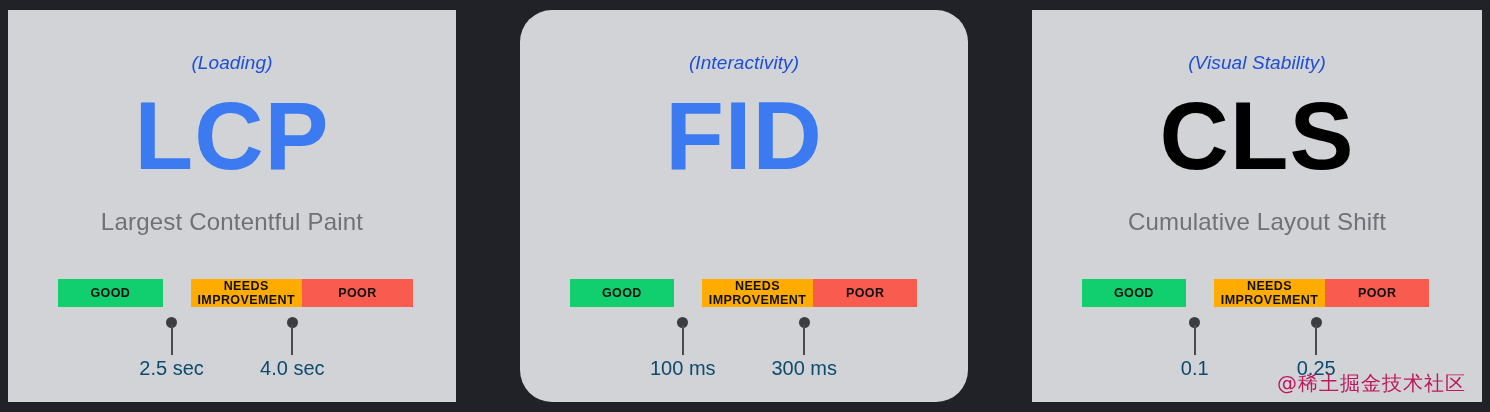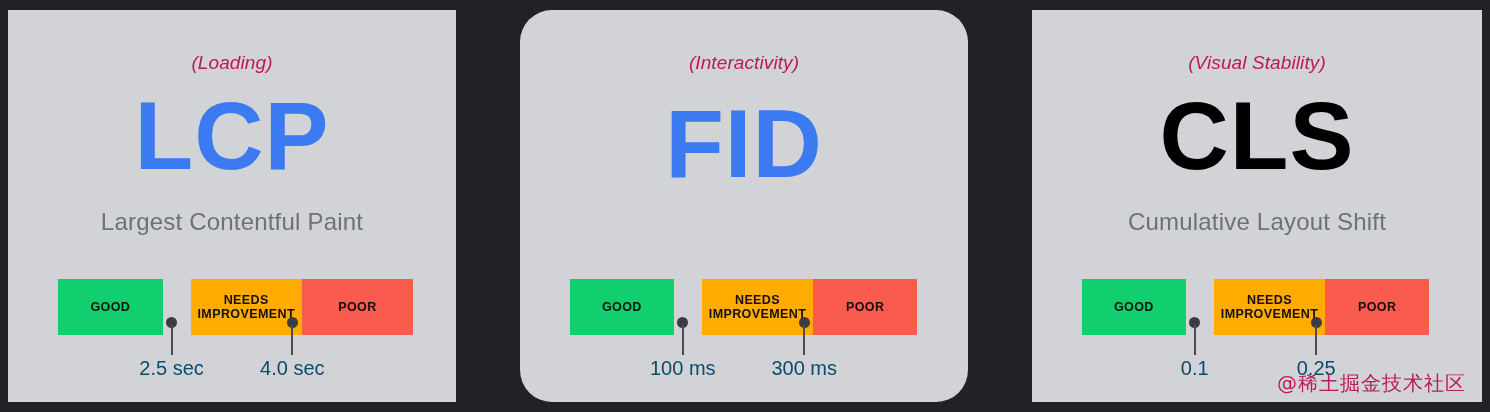--- a/index.html
+++ b/index.html
@@ -34,21 +34,21 @@
   .panel.p2 { left: 1032px; width: 450px; }
 
   .category {
     position: absolute;
     left: 0;
     right: 0;
     top: 42px;
     text-align: center;
     font-style: italic;
     font-size: 19px;
-    color: #be185d;
+    color: #1d4ed8;
     letter-spacing: 0.1px;
   }
 
   .acronym {
     position: absolute;
     left: 0;
     right: 0;
     top: 78px;
     text-align: center;
     font-size: 96px;
@@ -76,21 +76,21 @@
     height: 120px;
   }
   .panel.p0 .bar-wrap { left: 50px;  width: 355px; }
   .panel.p1 .bar-wrap { left: 50px;  width: 347px; }
   .panel.p2 .bar-wrap { left: 50px;  width: 347px; }
 
   .bar {
     position: absolute;
     left: 0;
     top: 10px;
-    height: 56px;
+    height: 28px;
     width: 100%;
     display: flex;
   }
   .seg {
     display: flex;
     align-items: center;
     justify-content: center;
     text-align: center;
     font-size: 12.5px;
     font-weight: bold;
@@ -171,21 +171,21 @@
       <div class="marker" style="left: 66%;">
         <div class="dot"></div>
         <div class="stem"></div>
         <div class="value">4.0 sec</div>
       </div>
     </div>
   </div>
 
   <div class="panel p1" style="background: rgb(209, 211, 214);">
     <div class="category">(Interactivity)</div>
-    <div class="acronym" style="color: rgb(59, 122, 240); margin-top: 8px;">FID</div>
+    <div class="acronym" style="color: rgb(59, 122, 240);">FID</div>
     <div class="bar-wrap">
       <div class="bar">
         <div class="seg good" style="width: 32.5%; background: rgb(17, 206, 111);">GOOD</div>
         <div class="seg needs" style="width: 35%; background: rgb(255, 171, 0);">NEEDS IMPROVEMENT</div>
         <div class="seg poor" style="width: 32.5%; background: rgb(250, 91, 79);">POOR</div>
       </div>
       <div class="marker" style="left: 32.5%;">
         <div class="dot"></div>
         <div class="stem"></div>
         <div class="value">100 ms</div>

